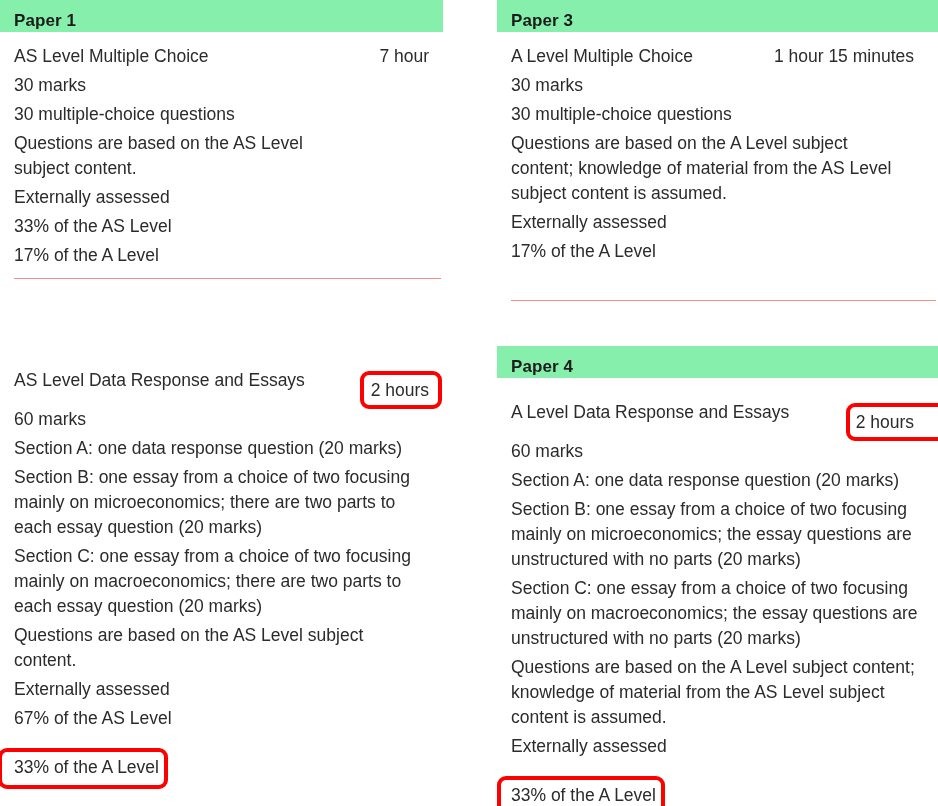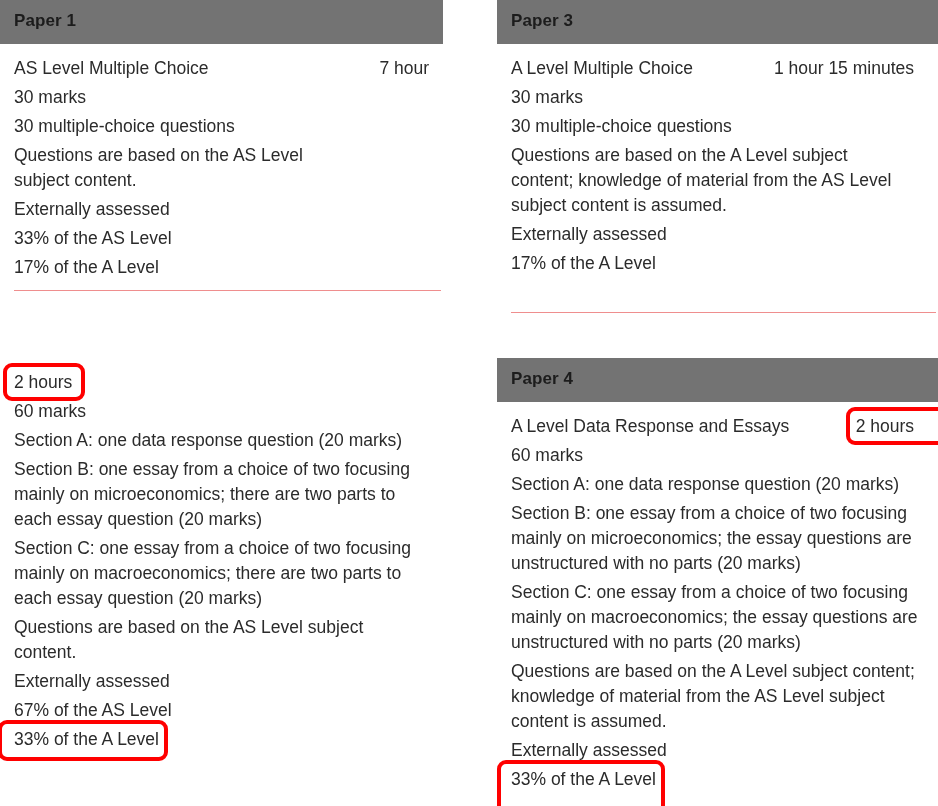--- a/index.html
+++ b/index.html
@@ -23,22 +23,22 @@
   }
 
   .gutter { background: #ffffff; }
 
   .paper-card {
     display: flex;
     flex-direction: column;
   }
 
   .paper-header {
-    background: #737373;
-    height: 44px;
+    background: #86efac;
+    height: 32px;
     box-sizing: border-box;
     padding: 10px 2px 0 14px;
   }
   .paper-header-title {
     font-size: 17px;
     font-weight: bold;
     line-height: 22px;
     color: #1c1c1c;
     letter-spacing: 0.1px;
   }
@@ -65,20 +65,21 @@
   .line-row .dur {
     white-space: nowrap;
     padding-right: 12px;
   }
   .col-right .line-row .dur { padding-right: 22px; }
 
   
   .boxed {
     position: relative;
     display: inline-block;
+    margin-top: 20px;
   }
   .boxed::after {
     content: "";
     position: absolute;
     border: 4px solid #ff0000;
     border-radius: 9px;
     pointer-events: none;
   }
   
   .box-dur-l::after { left: -11px; right: -1px; top: -7px; bottom: -6px; }
@@ -142,20 +143,21 @@
     </div>
   </div>
 
   <div class="spacer-between"></div>
   <div class="spacer-between gutter"></div>
   <div class="spacer-between"></div>
 
   <div class="paper-card col-left">
     <div class="paper-body">
       <div class="line line-row">
+        <span>AS Level Data Response and Essays</span>
         <span class="dur boxed box-dur-l">2 hours</span>
       </div>
       <div class="line">60 marks</div>
       <div class="line">Section A: one data response question (20 marks)</div>
       <div class="line" style="padding-right:16px;">Section B: one essay from a choice of two focusing mainly on microeconomics; there are two parts to each essay question (20 marks)</div>
       <div class="line" style="padding-right:16px;">Section C: one essay from a choice of two focusing mainly on macroeconomics; there are two parts to each essay question (20 marks)</div>
       <div class="line" style="padding-right:70px;">Questions are based on the AS Level subject content.</div>
       <div class="line">Externally assessed</div>
       <div class="line">67% of the AS Level</div>
       <div class="line tight">

